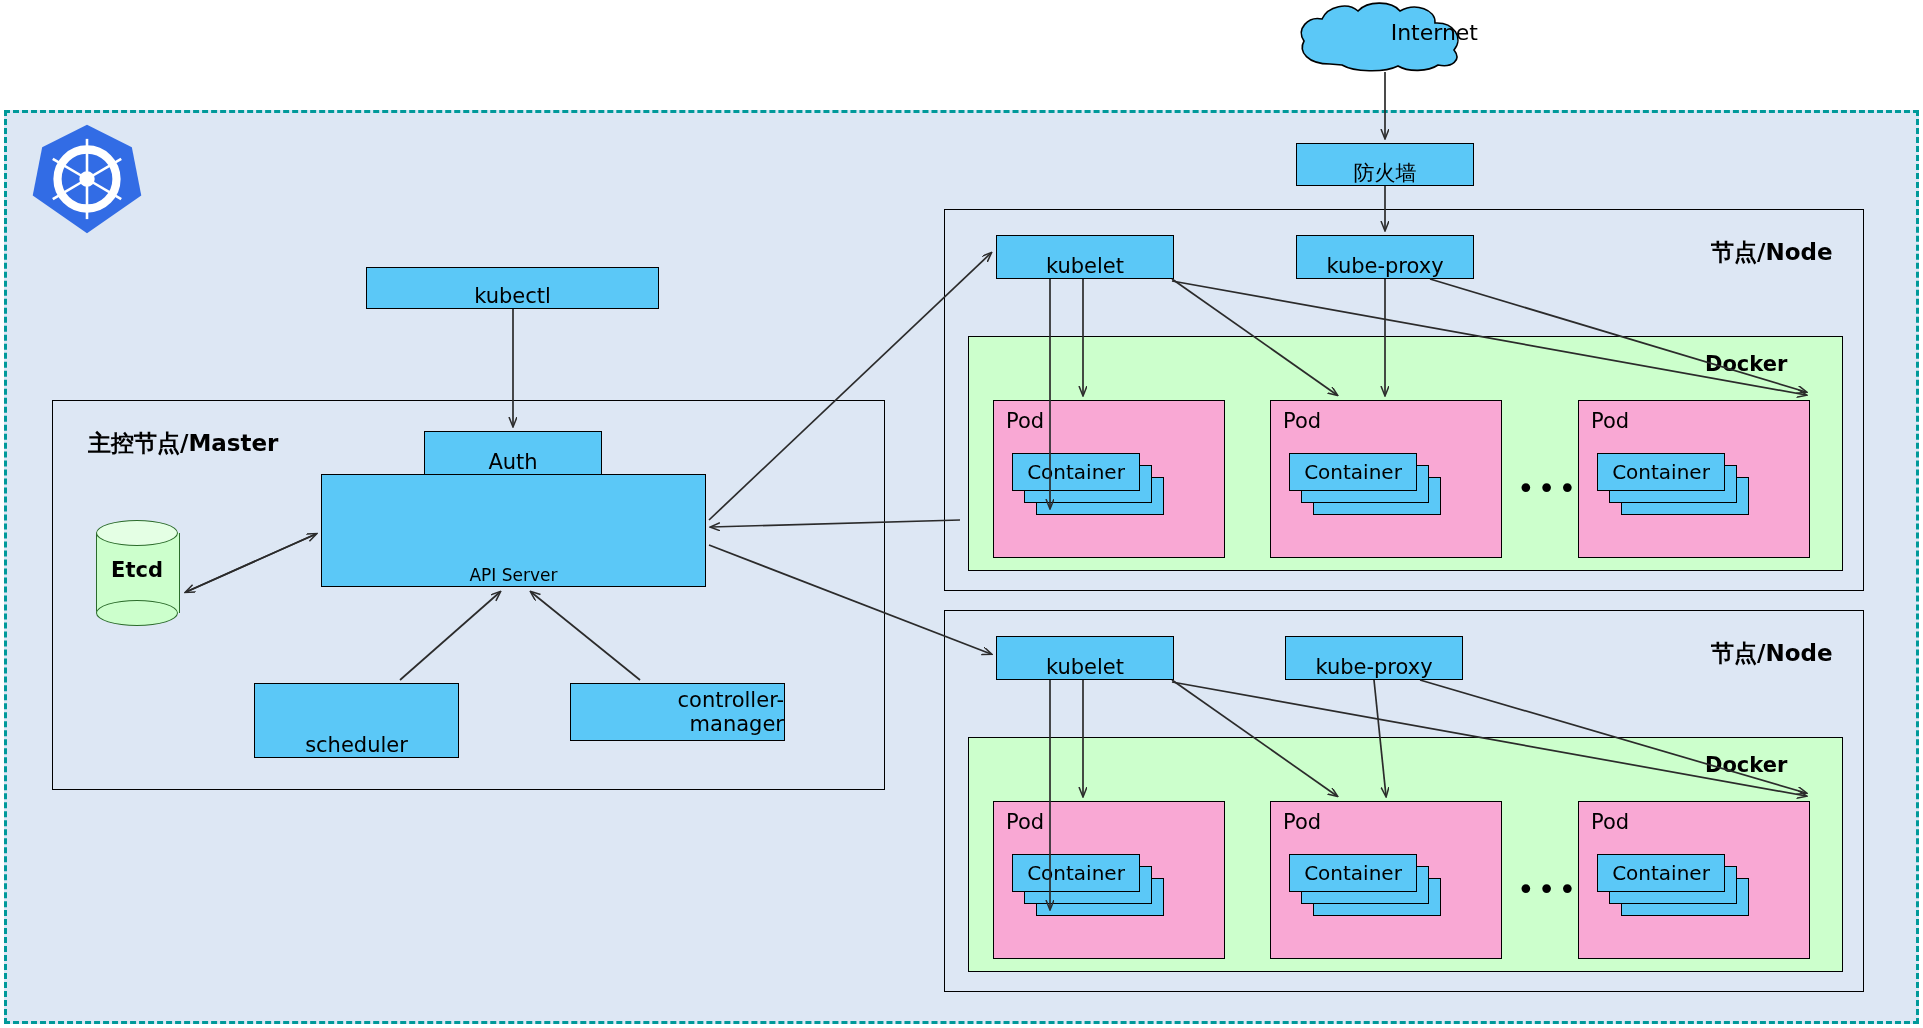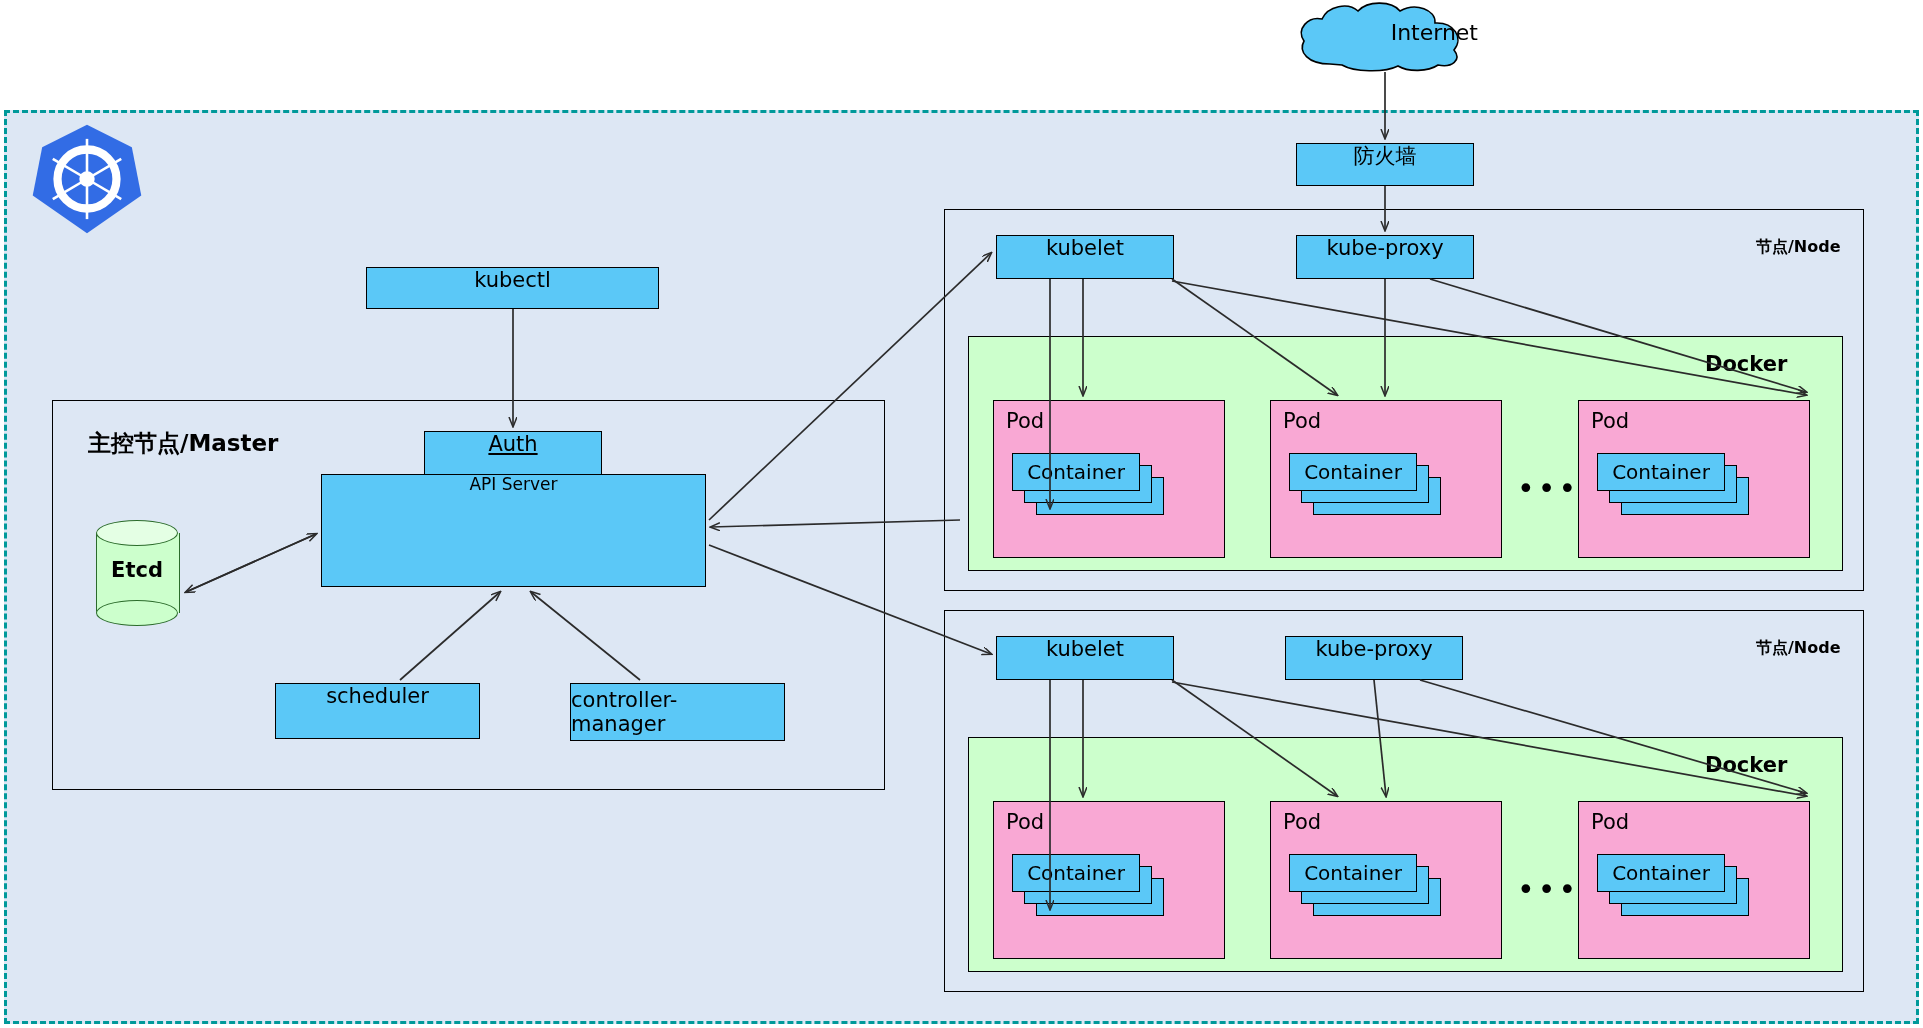--- a/index.html
+++ b/index.html
@@ -12,21 +12,21 @@
   
   #cluster{
     left:4px;top:110px;width:1915px;height:914px;
     background:#dde7f4;
     border:3px dashed #00999a;
   }
 
   
   .bluebox{
     background:#5bc8f7;border:1.6px solid #000;
-    display:flex;align-items:flex-start;justify-content:center;
+    display:flex;align-items:flex-end;justify-content:center;
     font-size:21px;color:#000;line-height:1.15;text-align:center;
   }
   .plainbox{
     background:transparent;border:1.6px solid #000;
   }
 
   
   #master{left:52px;top:400px;width:833px;height:390px;}
   #master-label{
     left:88px;top:428px;font-size:23px;font-weight:bold;color:#000;white-space:nowrap;
@@ -48,21 +48,21 @@
     background:#ccffcc;border:1.5px solid #2b6b2b;border-radius:50%;
     box-sizing:border-box;
   }
   #etcd .cyl-text{
     position:absolute;left:0;top:38px;width:82px;text-align:center;
     font-size:21px;font-weight:bold;color:#000;
   }
 
   
   .nodepanel{border:1.6px solid #000;background:transparent;}
-  .node-label{font-size:16px;font-weight:bold;color:#000;white-space:nowrap;position:absolute;margin-left:45px;}
+  .node-label{font-size:23px;font-weight:bold;color:#000;white-space:nowrap;position:absolute;}
   .dockerpanel{background:#ccffcc;border:1.6px solid #000;}
   .docker-label{font-size:21px;font-weight:bold;color:#000;position:absolute;}
 
   
   .pod{background:#f9a8d4;border:1.6px solid #000;position:absolute;box-sizing:border-box;text-decoration:underline;}
   .pod-label{position:absolute;left:12px;top:8px;font-size:21px;color:#000;}
   .container-stack{position:absolute;left:18px;top:52px;width:152px;height:62px;}
   .container-stack .c3{position:absolute;left:24px;top:24px;width:128px;height:38px;
       background:#5bc8f7;border:1.5px solid #000;box-sizing:border-box;}
   .container-stack .c2{position:absolute;left:12px;top:12px;width:128px;height:38px;
@@ -118,29 +118,29 @@
 <div class="abs plainbox" id="master"></div>
 <div class="abs" id="master-label">主控节点/Master</div>
 
 <div class="abs" id="etcd">
   <div class="cyl-body"></div>
   <div class="cyl-bot"></div>
   <div class="cyl-top"></div>
   <div class="cyl-text">Etcd</div>
 </div>
 
-<div class="abs bluebox" id="auth" style="left:424px;top:431px;width:178px;height:44px;text-decoration:underline;">
+<div class="abs bluebox" id="auth" style="left:424px;top:431px;width:178px;height:44px;">
   <span>Auth</span>
 </div>
 
 <div class="abs bluebox" id="apiserver" style="left:321px;top:474px;width:385px;height:113px;font-size:17px;">
   <span>API Server</span>
 </div>
 
-<div class="abs bluebox" id="scheduler" style="left:275px;top:683px;width:205px;height:56px;">
+<div class="abs bluebox" id="scheduler" style="left:254px;top:683px;width:205px;height:75px;">
   <span>scheduler</span>
 </div>
 
 <div class="abs bluebox" id="ctrlmgr" style="left:570px;top:683px;width:215px;height:58px;flex-direction:column;">
   <span>controller-</span>
   <span>manager</span>
 </div>
 
 <div class="abs nodepanel" id="node1" style="left:944px;top:209px;width:920px;height:382px;"></div>
 <div class="node-label" style="left:1711px;top:237px;">节点/Node</div>

